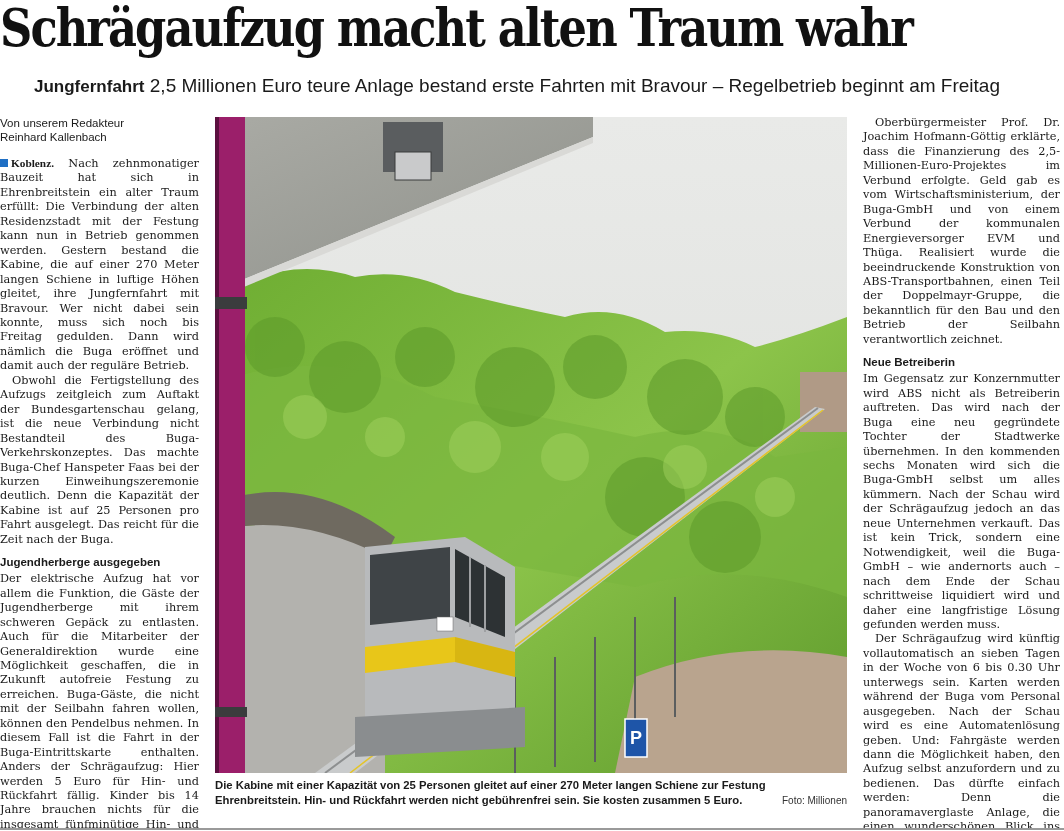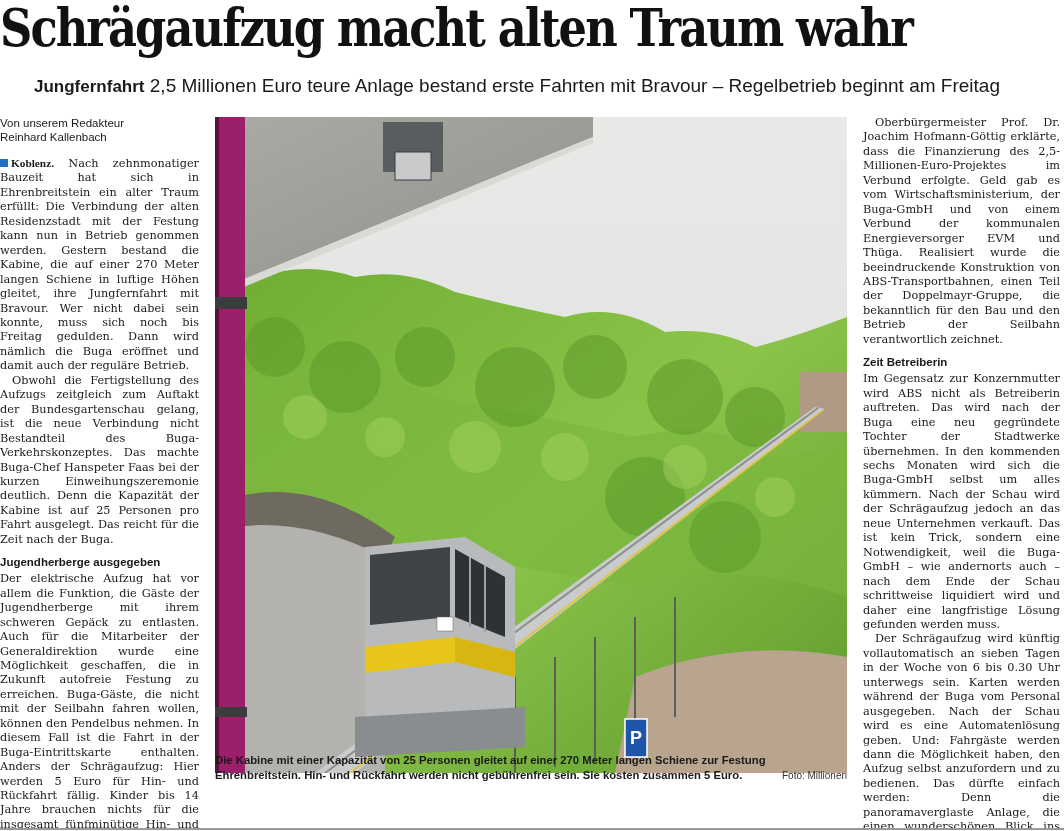--- a/index.html
+++ b/index.html
@@ -33,21 +33,21 @@
     font-family: "Liberation Sans", sans-serif; font-weight: bold; font-size: 11.5px;
     line-height: 14px; margin: 8px 0 3px 0 !important; text-align: left;
   }
   .col-left { left: 0; }
   .col-right { left: 863px; width: 197px; top: 116px; }
   .photo {
     position: absolute; left: 215px; top: 117px; width: 632px; height: 656px;
     overflow: hidden; background: #e6e6e6;
   }
   .caption {
-    position: absolute; left: 215px; top: 753px; width: 632px;
+    position: absolute; left: 215px; top: 778px; width: 632px;
     font-family: "Liberation Sans", sans-serif; font-weight: bold; font-size: 11.3px; line-height: 15px;
     color: #1a1a1a;
   }
   .credit {
     position: absolute; right: 0; bottom: 0; font-weight: normal; font-size: 10px; color: #333;
   }
   .bottom-rule { position: absolute; left: 0; top: 828px; width: 1064px; height: 2px; background: #9a9a9a; }
 </style>
 </head>
 <body>
@@ -163,18 +163,18 @@
   </svg>
 </div>
 
 <div class="caption">
   <span>Die Kabine mit einer Kapazität von 25 Personen gleitet auf einer 270 Meter langen Schiene zur Festung Ehrenbreitstein. Hin- und Rückfahrt werden nicht gebührenfrei sein. Sie kosten zusammen 5 Euro.</span>
   <span class="credit">Foto: Millionen</span>
 </div>
 
 <div class="col col-right">
   <p class="indent">Oberbürgermeister Prof. Dr. Joachim Hofmann-Göttig erklärte, dass die Finanzierung des 2,5-Millionen-Euro-Projektes im Verbund erfolgte. Geld gab es vom Wirtschaftsministerium, der Buga-GmbH und von einem Verbund der kommunalen Energieversorger EVM und Thüga. Realisiert wurde die beeindruckende Konstruktion von ABS-Transportbahnen, einen Teil der Doppelmayr-Gruppe, die bekanntlich für den Bau und den Betrieb der Seilbahn verantwortlich zeichnet.</p>
-  <p class="subhead2">Zeit Betreiberin</p>
+  <p class="subhead2">Neue Betreiberin</p>
   <p>Im Gegensatz zur Konzernmutter wird ABS nicht als Betreiberin auftreten. Das wird nach der Buga eine neu gegründete Tochter der Stadtwerke übernehmen. In den kommenden sechs Monaten wird sich die Buga-GmbH selbst um alles kümmern. Nach der Schau wird der Schrägaufzug jedoch an das neue Unternehmen verkauft. Das ist kein Trick, sondern eine Notwendigkeit, weil die Buga-GmbH – wie andernorts auch – nach dem Ende der Schau schrittweise liquidiert wird und daher eine langfristige Lösung gefunden werden muss.</p>
   <p class="indent">Der Schrägaufzug wird künftig vollautomatisch an sieben Tagen in der Woche von 6 bis 0.30 Uhr unterwegs sein. Karten werden während der Buga vom Personal ausgegeben. Nach der Schau wird es eine Automatenlösung geben. Und: Fahrgäste werden dann die Möglichkeit haben, den Aufzug selbst anzufordern und zu bedienen. Das dürfte einfach werden: Denn die panoramaverglaste Anlage, die einen wunderschönen Blick ins Tal Ehrenbreitstein bietet, funktioniert wie ein Fahrstuhl.</p>
 </div>
 
 <div class="bottom-rule"></div>
 
 </body></html>

